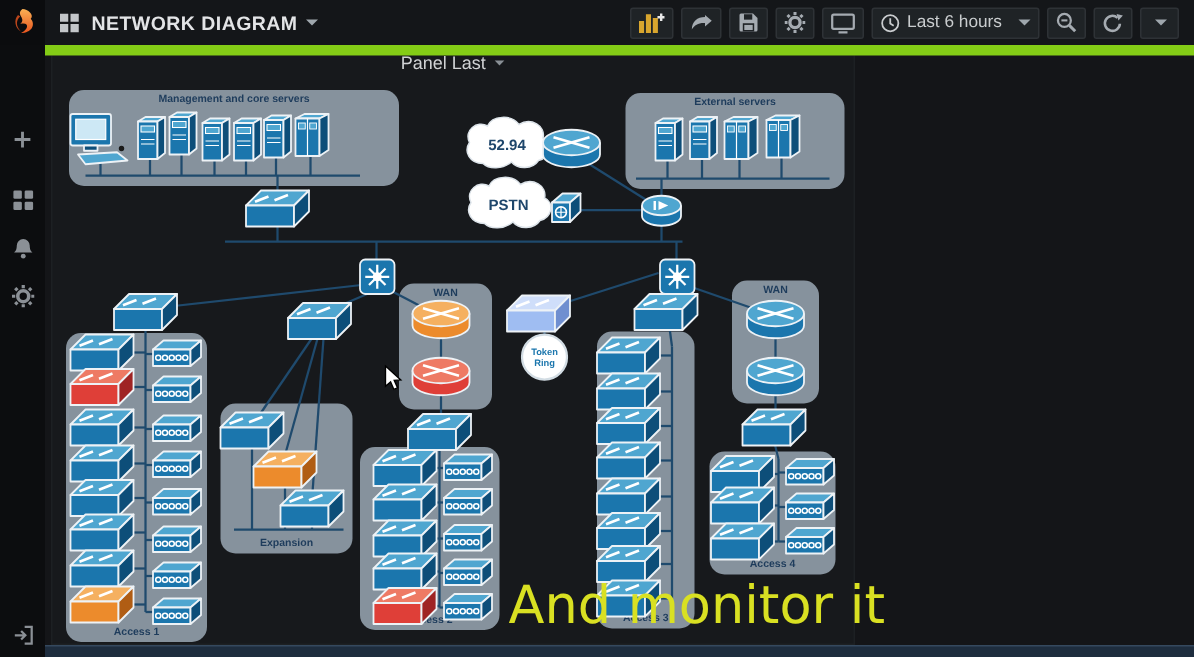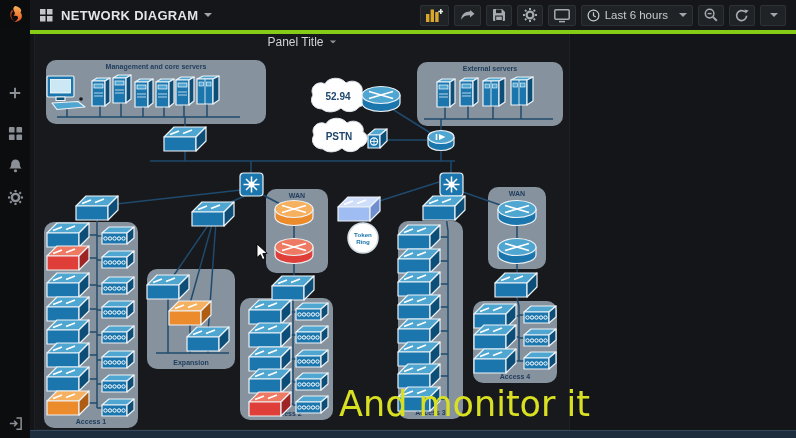--- a/index.html
+++ b/index.html
@@ -1,21 +1,21 @@
 <!DOCTYPE html>
 <html><head>
 <meta charset="utf-8">
 <style>
   html,body{margin:0;padding:0}
   body{width:796px;height:438px;position:relative;overflow:hidden;background:#141518;
        font-family:"Liberation Sans",sans-serif;
        --accent:#d9a62e;--overlay:#d9e022;--strip:#1e2d3e}
   
   .navbar{position:absolute;left:0;top:0;width:796px;height:30px;background:#141619;
-          border-bottom:4px solid #84cc16;display:flex;align-items:center;z-index:10}
+          border-bottom:7px solid #84cc16;display:flex;align-items:center;z-index:10}
   .logo{width:30px;height:30px;background:#0b0c0e;display:flex;align-items:center;justify-content:center;cursor:pointer}
   .dash-title{display:flex;align-items:center;margin-left:10px;cursor:pointer}
   .dash-title .grid{margin-right:8px}
   .dash-title span.t{color:#e3e4e6;font-size:13px;font-weight:bold;letter-spacing:.3px}
   .caret{width:0;height:0;border-left:4px solid transparent;border-right:4px solid transparent;
          border-top:4px solid #9fa7ad;display:inline-block;margin-left:6px}
   .nav-right{margin-left:auto;display:flex;align-items:center;padding-right:10px}
   .btn{display:flex;align-items:center;justify-content:center;height:21px;min-width:26px;
        background:#1f2326;border:1px solid #2e3236;border-radius:2px;margin-left:5px;
        color:#a5abb1;cursor:pointer;padding:0 5px;box-sizing:border-box}
@@ -667,21 +667,21 @@
         <polygon points="26,7 33,1 33,12 26,18" fill="#0d4e79" stroke="#edf2f6" stroke-width="1.2" stroke-linejoin="round"></polygon>
         <circle cx="4.5" cy="12.5" r="1.7" fill="none" stroke="#fff" stroke-width="1"></circle>
         <circle cx="9" cy="12.5" r="1.7" fill="none" stroke="#fff" stroke-width="1"></circle>
         <circle cx="13.5" cy="12.5" r="1.7" fill="none" stroke="#fff" stroke-width="1"></circle>
         <circle cx="18" cy="12.5" r="1.7" fill="none" stroke="#fff" stroke-width="1"></circle>
         <circle cx="22.5" cy="12.5" r="1.7" fill="none" stroke="#fff" stroke-width="1"></circle>
       </svg></div>
   </div>
 
 <div class="panel-header">
-  <span>Panel Title</span>
+  <span>Panel Last</span>
   <span class="caret"></span>
 </div>
 
 <div class="navbar">
   <div class="logo">
     <svg width="22" height="22" viewBox="0 0 22 22">
       <defs>
           <linearGradient id="og" x1="0" y1="0" x2="0" y2="1">
         <stop offset="0" stop-color="#f9b054"></stop>
             <stop offset="1" stop-color="#e8551f"></stop>

